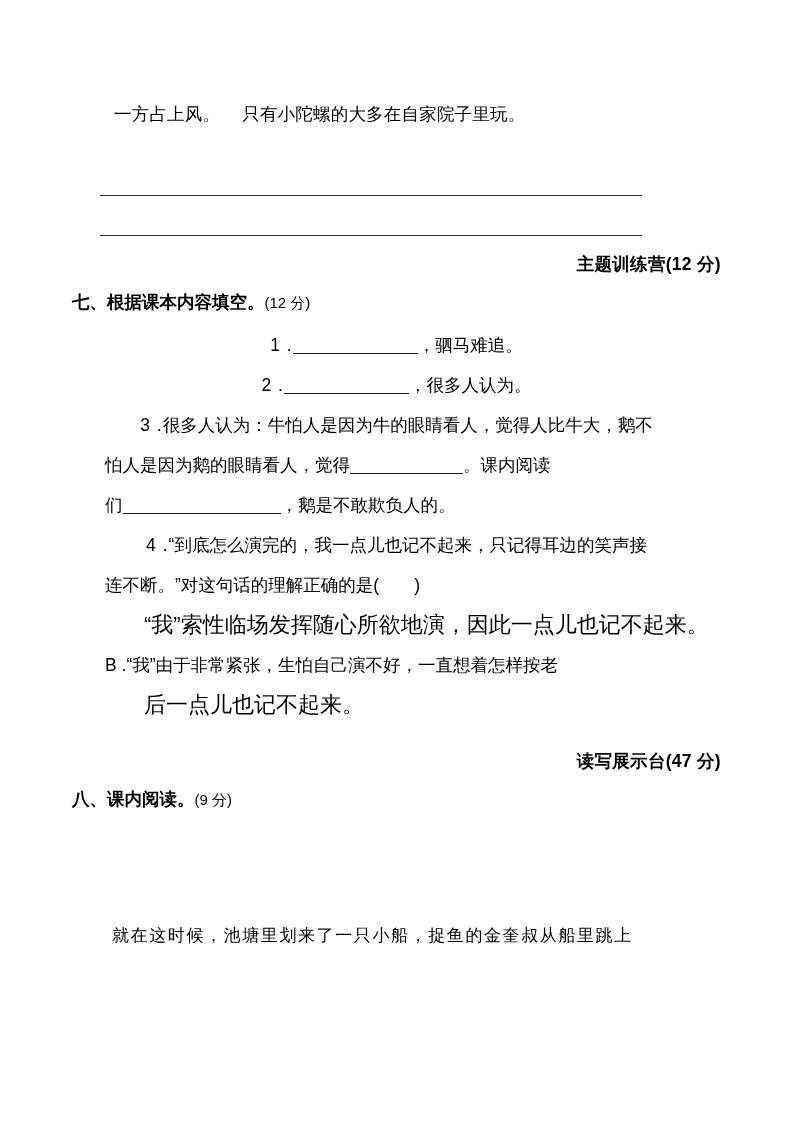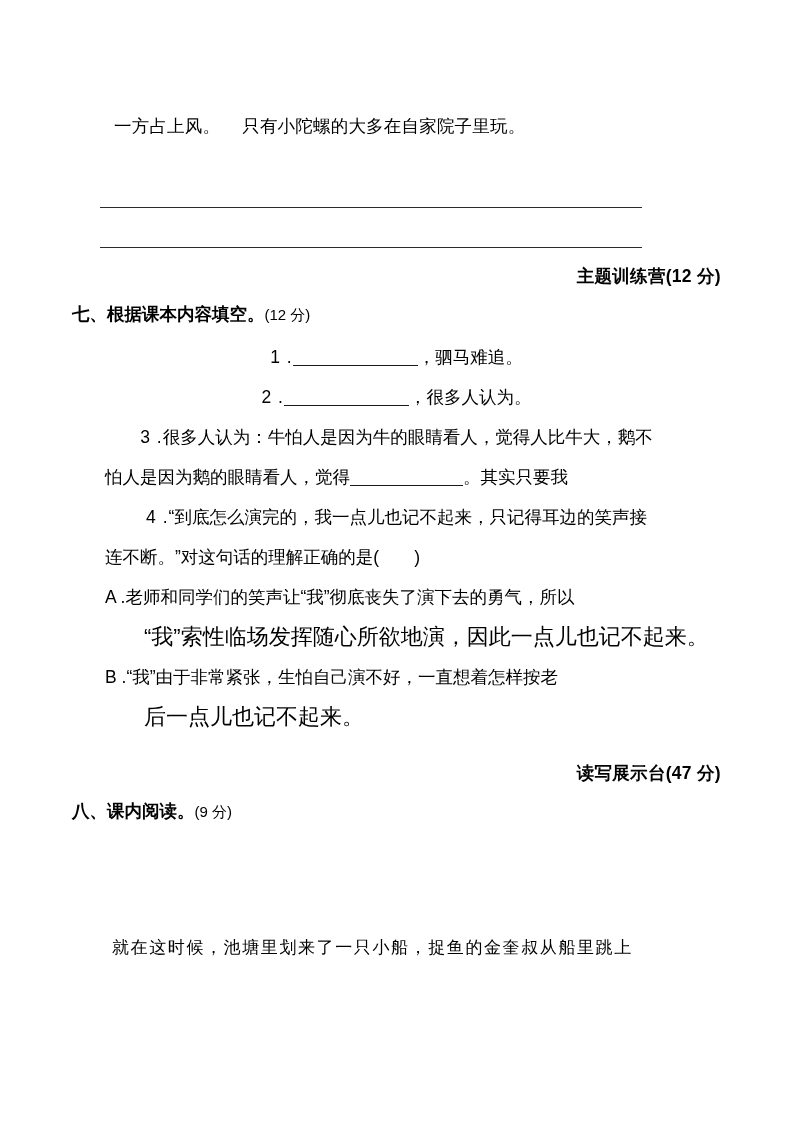--- a/index.html
+++ b/index.html
@@ -16,21 +16,21 @@
     color: #000000;
     overflow: hidden;
   }
 
   .page {
     position: absolute;
     left: 0; top: 0;
     width: 793px;
     height: 1067px;
     box-sizing: border-box;
-    padding: 16px 72px;
+    padding: 4px 72px;
   }
 
   
   .line {
     font-size: 17.5px;
     line-height: 40px;
     letter-spacing: 0.2px;
     white-space: pre;
   }
 
@@ -151,28 +151,28 @@
   <div class="section-banner"><span>主题训练营</span><span class="pts">(12 分)</span></div>
 
   <div class="q-heading"><span>七、</span><span>根据课本内容填空。</span><span class="pts">(12 分)</span></div>
 
   <div class="item"><span class="num">1 .</span><span class="blank w125"></span><span>，驷马难追。</span></div>
 
   <div class="item"><span class="num">2 .</span><span class="blank w125"></span><span>，很多人认为。</span></div>
 
   <div class="item"><span class="num">3 .</span><span>很多人认为：牛怕人是因为牛的眼睛看人，觉得人比牛大，鹅不</span></div>
 
-  <div class="cont"><span>怕人是因为鹅的眼睛看人，觉得</span><span class="blank w115"></span><span>。其实只要我</span></div>
+  <div class="cont"><span>怕人是因为鹅的眼睛看人，觉得</span><span class="blank w115"></span><span>。课内阅读</span></div>
 
+  <div class="cont"><span>们</span><span class="blank w155"></span><span>，鹅是不敢欺负人的。</span></div>
 
   <div class="item"><span class="num">4 .</span><span>“到底怎么演完的，我一点儿也记不起来，只记得耳边的笑声接</span></div>
 
   <div class="cont"><span>连不断。”对这句话的理解正确的是(　　)</span></div>
 
-  <div class="option"><span>A .</span><span>老师和同学们的笑声让“我”彻底丧失了演下去的勇气，所以</span></div>
   <div class="option-cont"><span>“我”索性临场发挥随心所欲地演，因此一点儿也记不起来。</span></div>
 
   <div class="option"><span>B .</span><span>“我”由于非常紧张，生怕自己演不好，一直想着怎样按老</span></div>
   <div class="option-cont"><span>后一点儿也记不起来。</span></div>
 
   <div class="spacer-8"></div>
 
   <div class="section-banner"><span>读写展示台</span><span class="pts">(47 分)</span></div>
 
   <div class="q-heading"><span>八、</span><span>课内阅读。</span><span class="pts">(9 分)</span></div>

